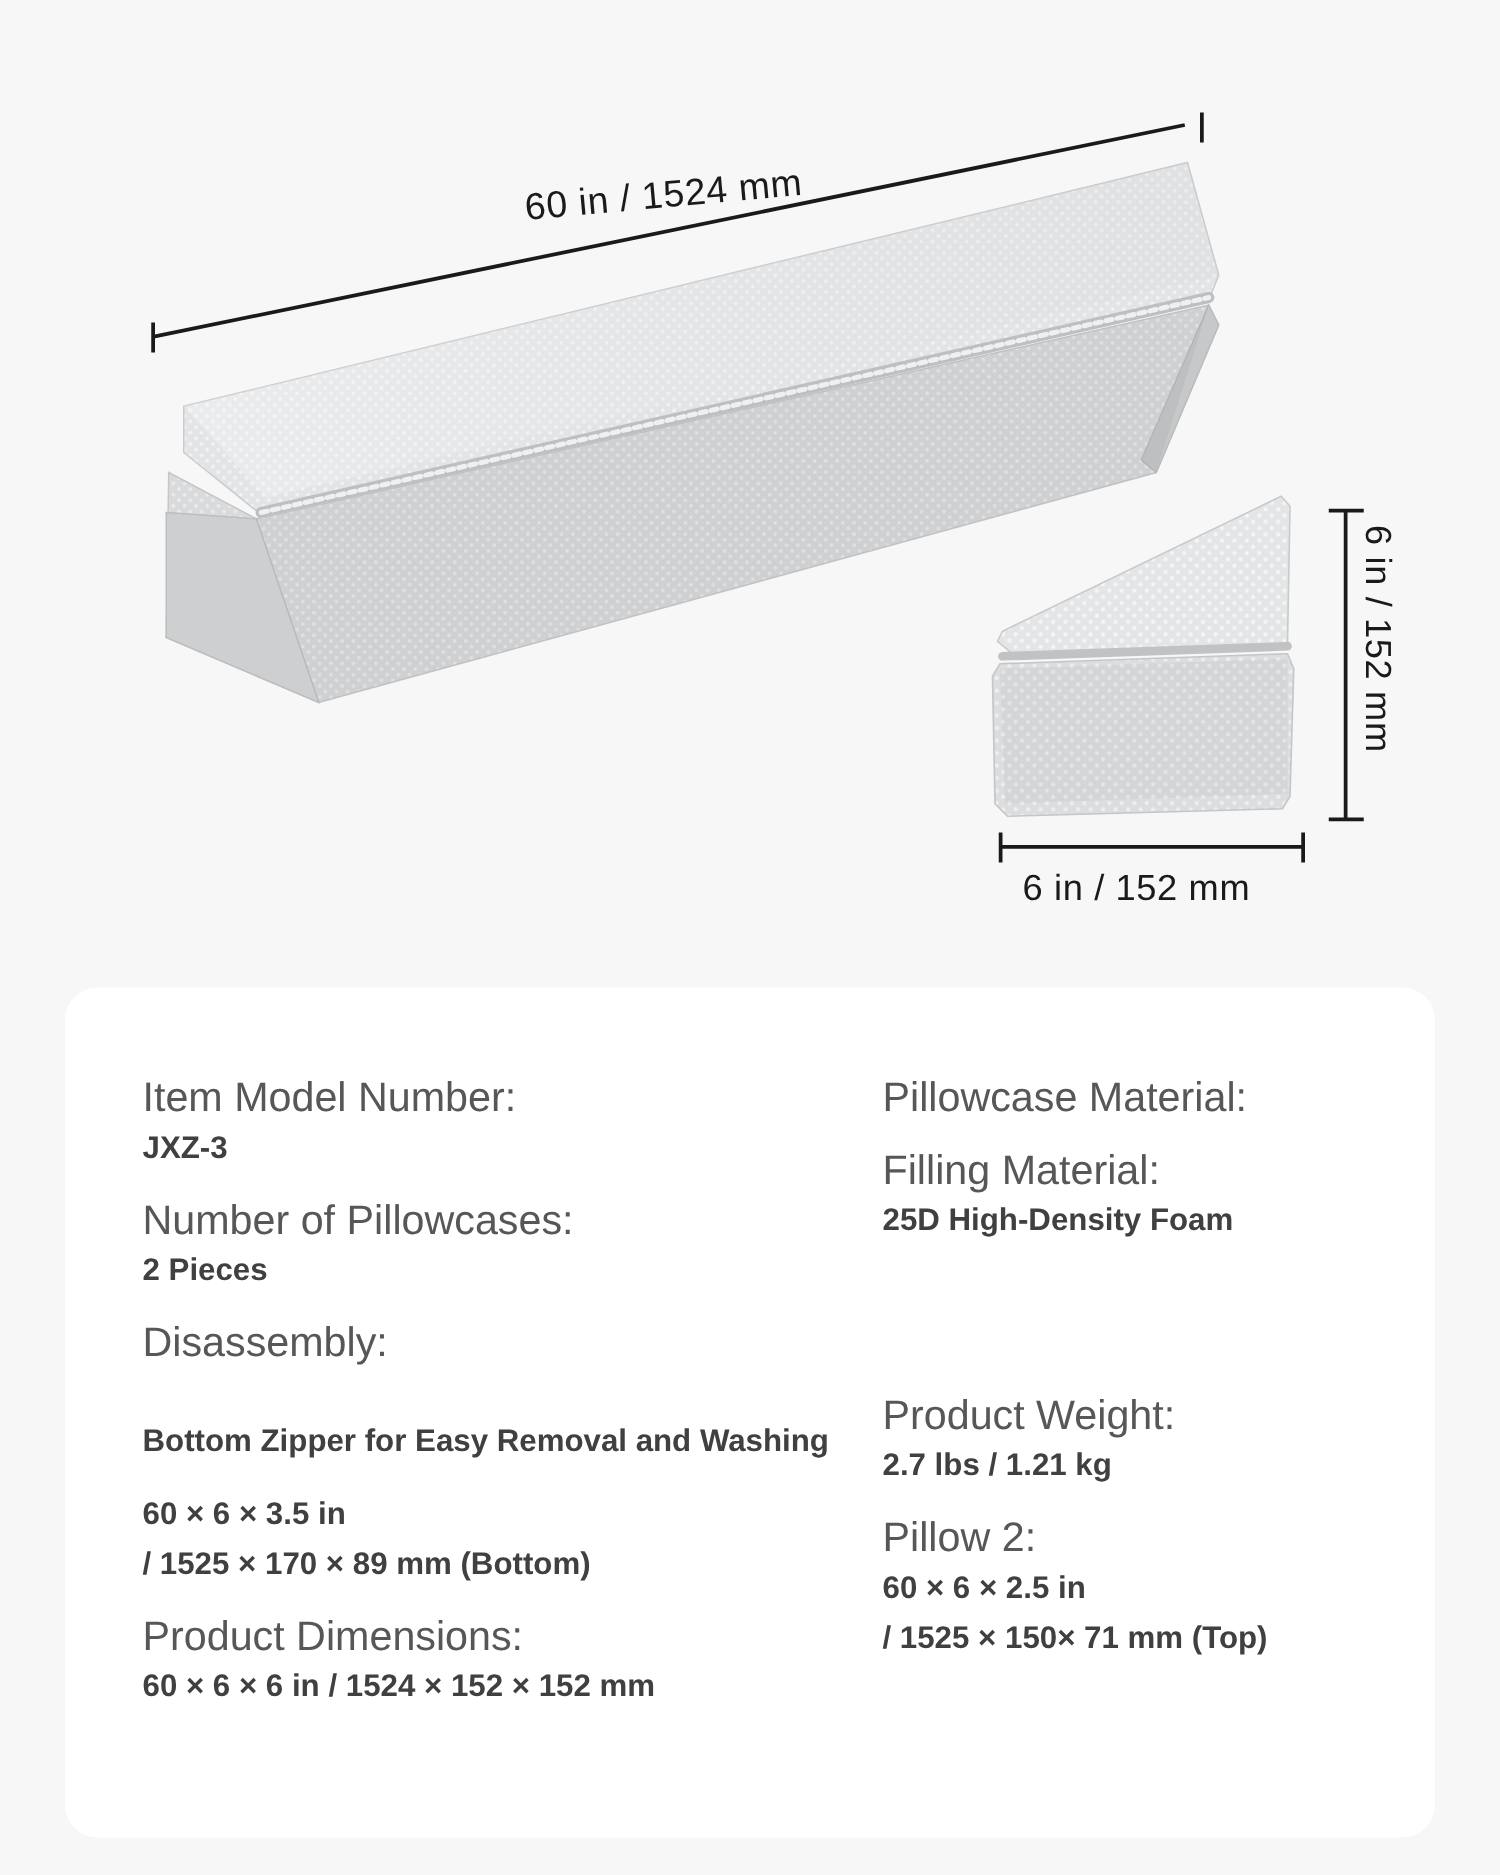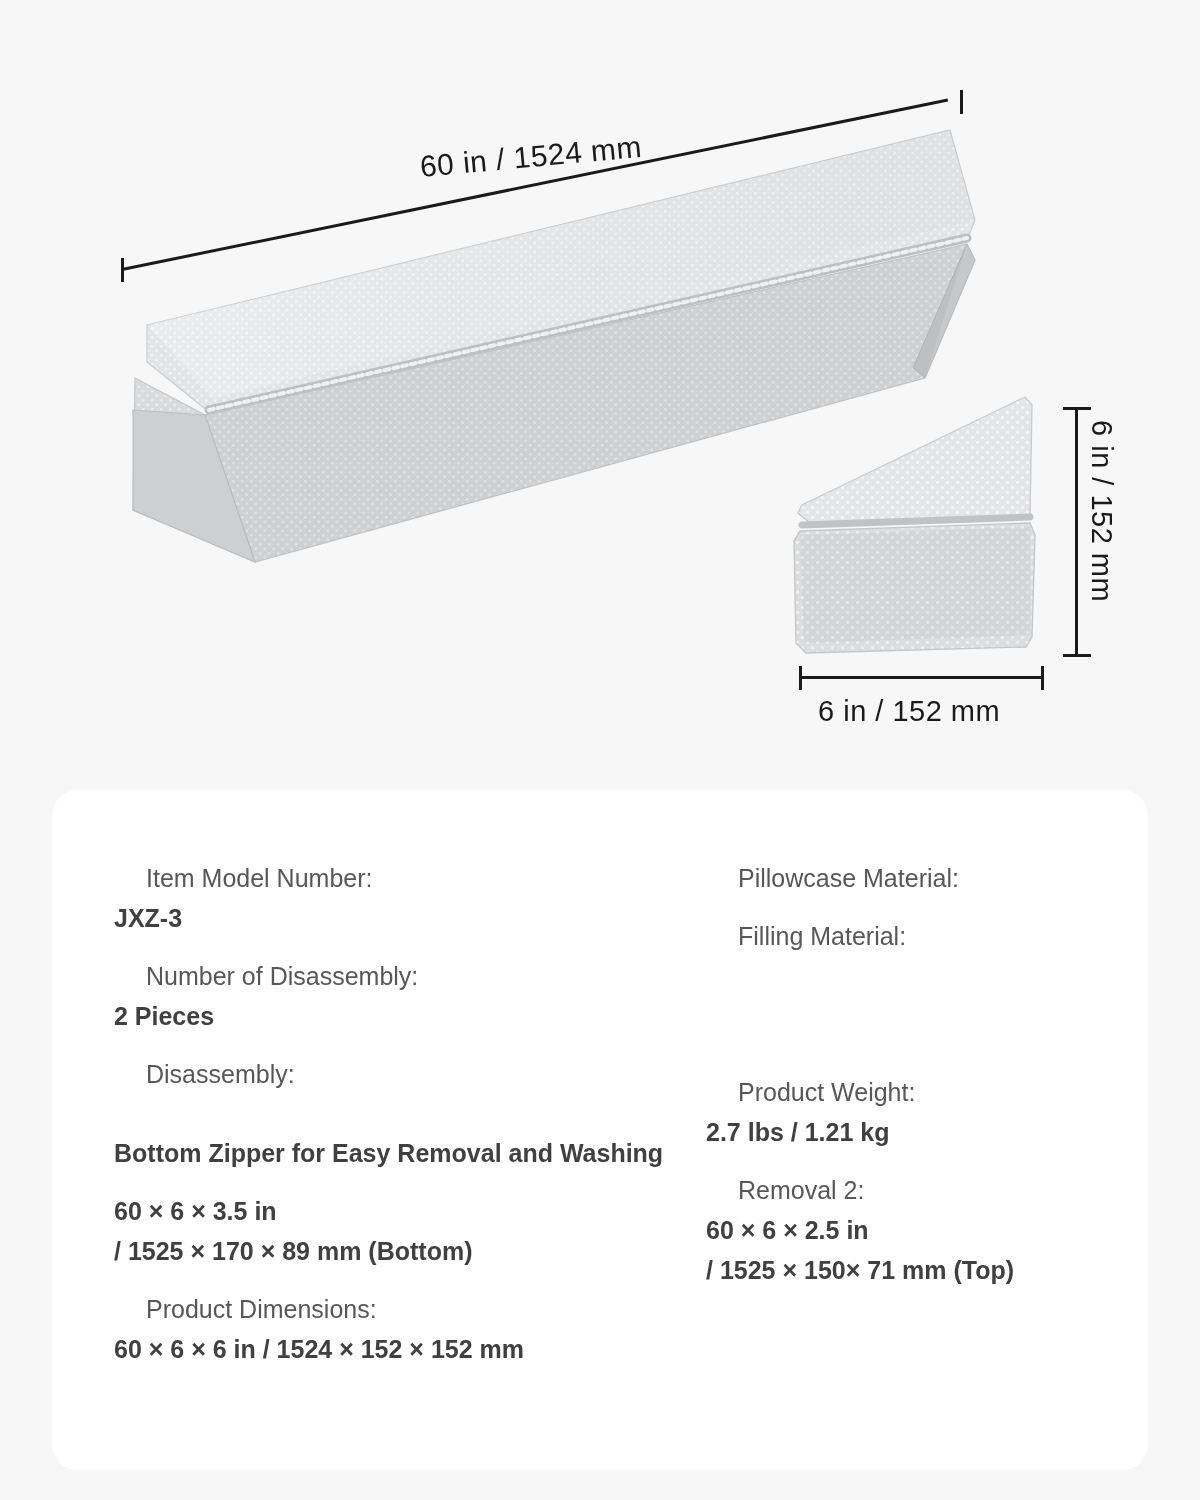--- a/index.html
+++ b/index.html
@@ -95,25 +95,24 @@
   .col {
     position: absolute;
     top: 0;
   }
   .col-left { left: 0; width: 600px; }
   .col-right { left: 592px; width: 390px; }
 
   .spec-block { margin-bottom: 22px; }
   .spec-label {
     color: #575757;
-    font-size: 25px;
+    font-size: 33px;
     line-height: 36px;
     font-weight: 400;
     white-space: nowrap;
-    margin-left: 32px;
   }
   .spec-value {
     color: #404040;
     font-size: 25px;
     line-height: 36px;
     font-weight: bold;
     margin-top: 4px;
     white-space: nowrap;
   }
   .spec-block.wide .spec-value { white-space: nowrap; margin-top: 43px; }
@@ -204,21 +203,21 @@
     <div class="spec-grid">
 
       <div class="col col-left">
 
         <div class="spec-block">
           <div class="spec-label">Item Model Number:</div>
           <div class="spec-value">JXZ-3</div>
         </div>
 
         <div class="spec-block">
-          <div class="spec-label">Number of Disassembly:</div>
+          <div class="spec-label">Number of Pillowcases:</div>
           <div class="spec-value">2 Pieces</div>
         </div>
 
         <div class="spec-block wide">
           <div class="spec-label">Disassembly:</div>
           <div class="spec-value">Bottom Zipper for Easy Removal and Washing</div>
         </div>
 
         <div class="spec-block">
           <div class="spec-value">60 × 6 × 3.5 in</div>
@@ -232,31 +231,32 @@
       </div>
 
       <div class="col col-right">
 
         <div class="spec-block">
           <div class="spec-label">Pillowcase Material:</div>
         </div>
 
         <div class="spec-block">
           <div class="spec-label">Filling Material:</div>
+          <div class="spec-value">25D High-Density Foam</div>
         </div>
 
         <div class="spec-block" style="height:76px;"></div>
 
         <div class="spec-block">
           <div class="spec-label">Product Weight:</div>
           <div class="spec-value">2.7 lbs / 1.21 kg</div>
         </div>
 
         <div class="spec-block">
-          <div class="spec-label">Removal 2:</div>
+          <div class="spec-label">Pillow 2:</div>
           <div class="spec-value">60 × 6 × 2.5 in</div>
           <div class="spec-value">/ 1525 × 150× 71 mm (Top)</div>
         </div>
       </div>
 
     </div>
   </div>
 
 </div>
 

